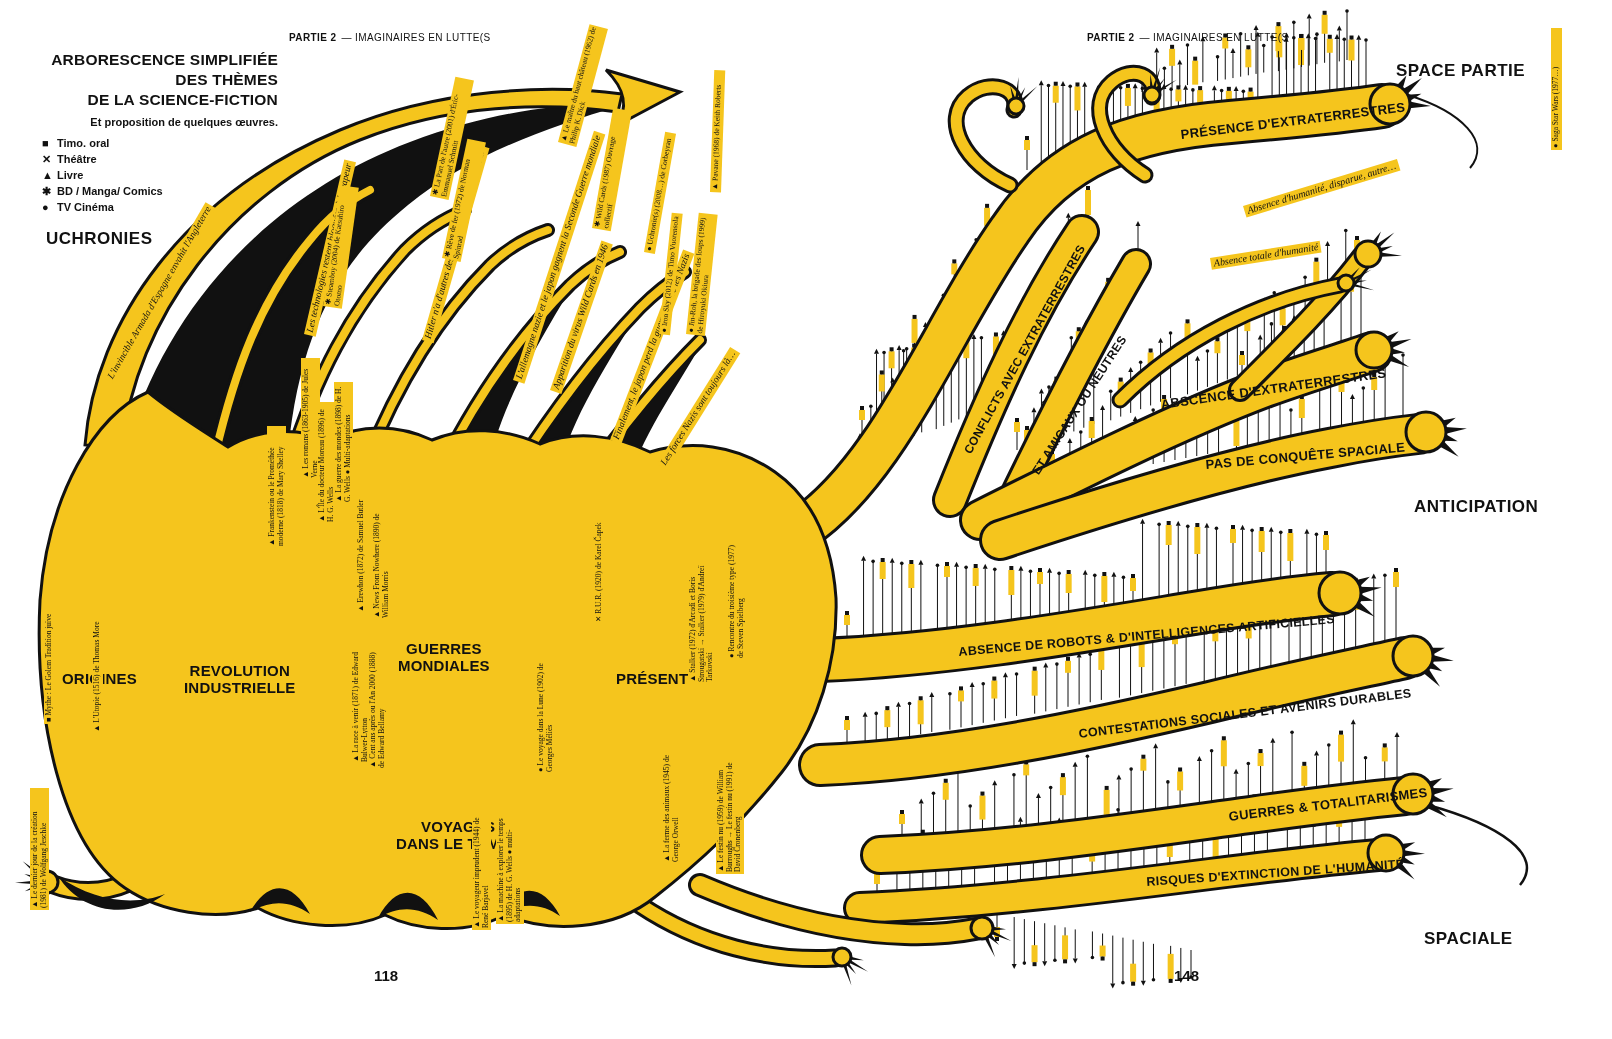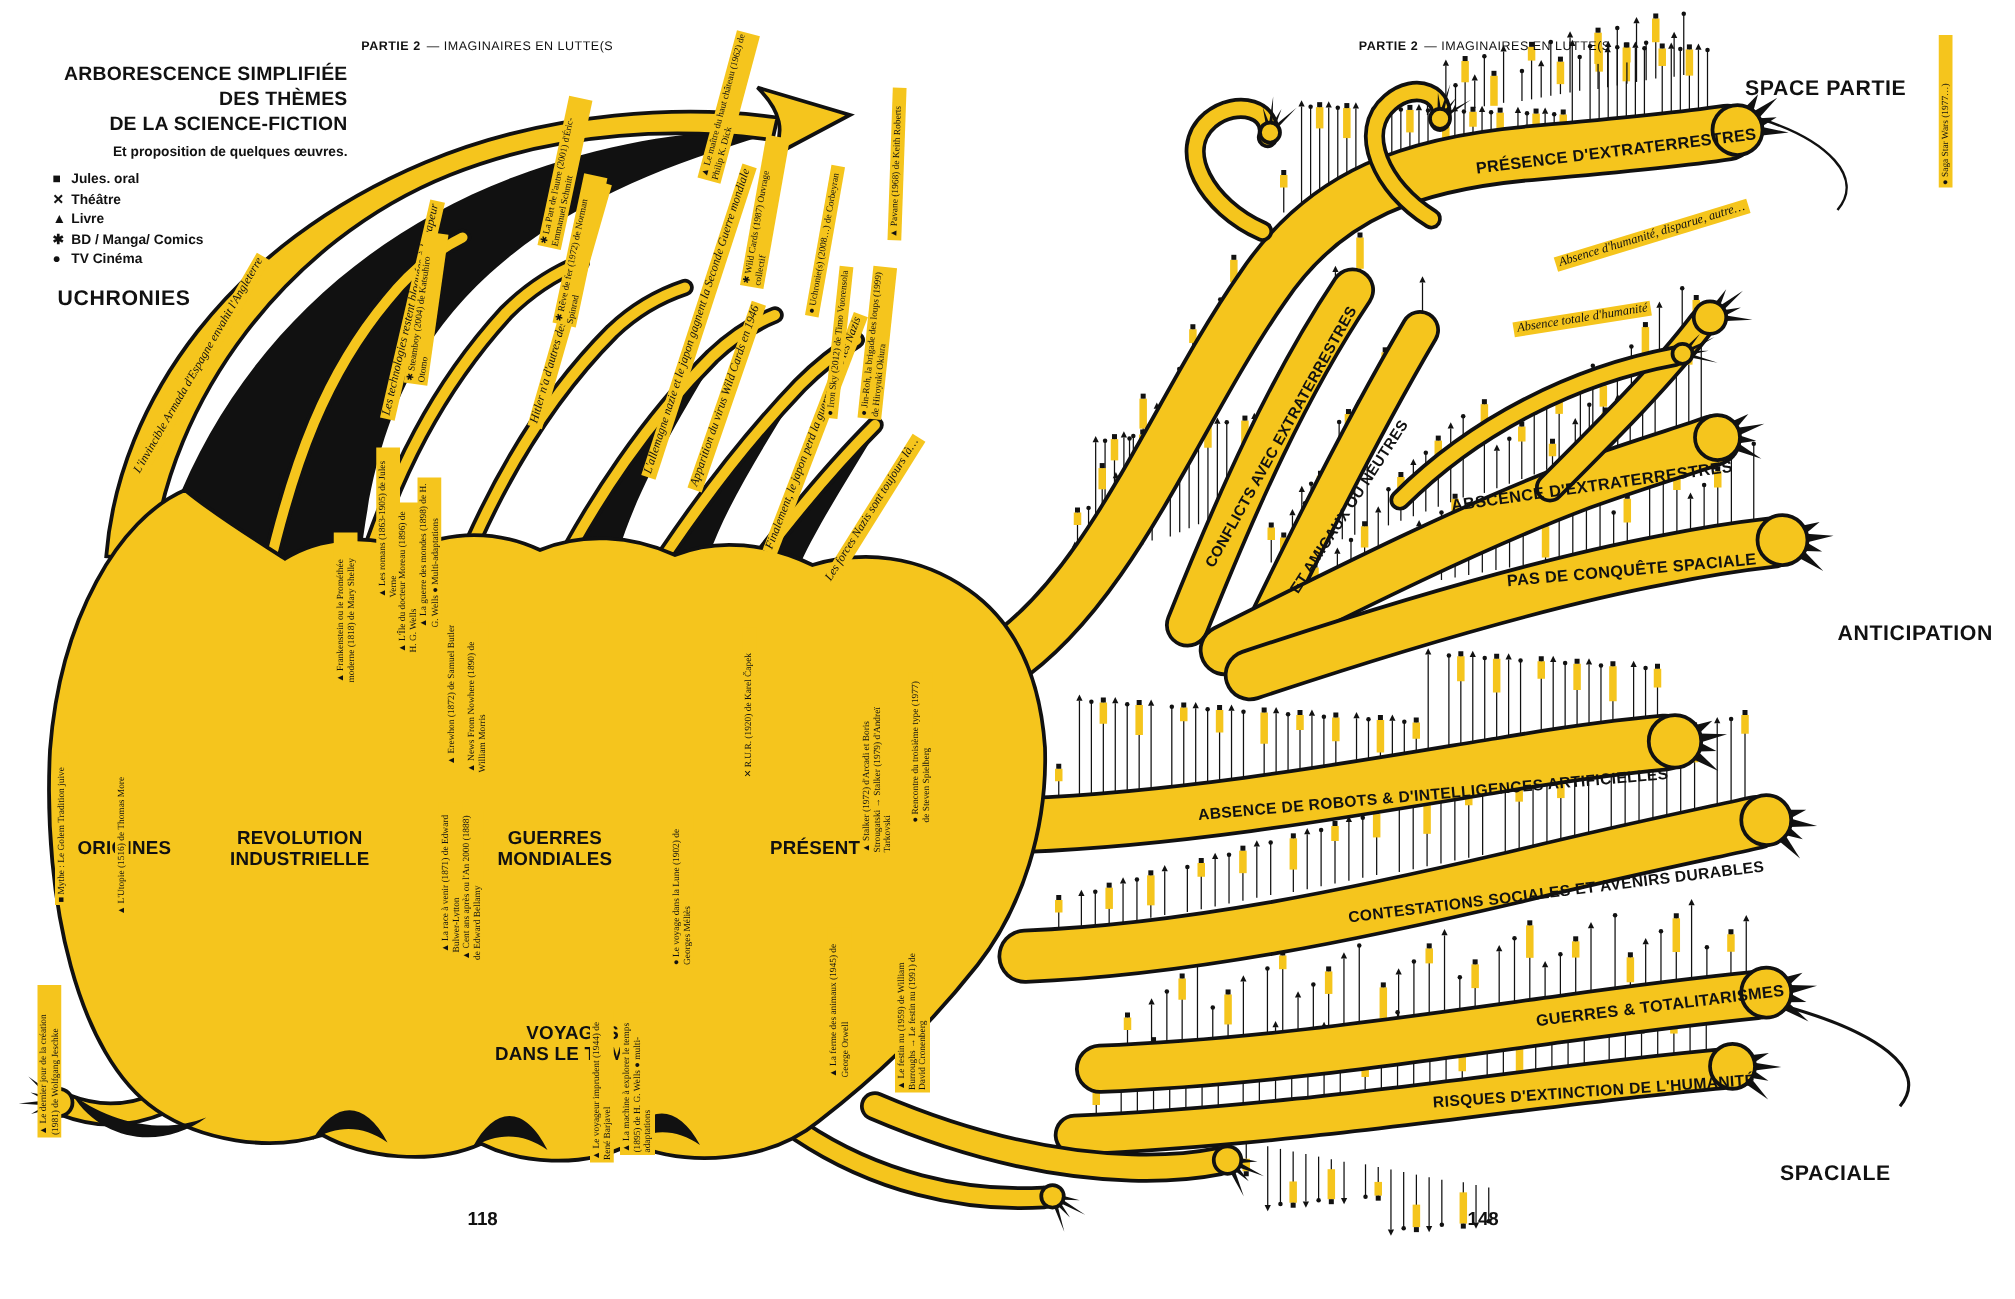--- a/index.html
+++ b/index.html
@@ -1080,36 +1080,36 @@
   </div>
 
   <div class="title">
     <div class="t">ARBORESCENCE SIMPLIFIÉE</div>
     <div class="t">DES THÈMES</div>
     <div class="t">DE LA SCIENCE-FICTION</div>
     <div class="s">Et proposition de quelques œuvres.</div>
   </div>
 
   <div class="legend">
-    <div class="row"><span class="sym">■</span><span>Jules. oral</span></div>
+    <div class="row"><span class="sym">■</span><span>Timo. oral</span></div>
     <div class="row"><span class="sym">✕</span><span>Théâtre</span></div>
     <div class="row"><span class="sym">▲</span><span>Livre</span></div>
     <div class="row"><span class="sym">✱</span><span>BD / Manga/ Comics</span></div>
     <div class="row"><span class="sym">●</span><span>TV Cinéma</span></div>
   </div>
 
   <div class="lbl sec" style="left:46px;top:230px">UCHRONIES</div>
   <div class="lbl sec" style="left:1396px;top:62px">SPACE PARTIE</div>
-  <div class="lbl sec" style="left:1470px;top:498px">ANTICIPATION</div>
+  <div class="lbl sec" style="left:1414px;top:498px">ANTICIPATION</div>
   <div class="lbl sec" style="left:1424px;top:930px">SPACIALE</div>
 
   <div class="lbl era" style="left:62px;top:670px">ORIGINES</div>
   <div class="lbl era" style="left:184px;top:662px">REVOLUTION
 INDUSTRIELLE</div>
-  <div class="lbl era" style="left:398px;top:662px">GUERRES
+  <div class="lbl era" style="left:398px;top:640px">GUERRES
 MONDIALES</div>
   <div class="lbl era" style="left:616px;top:670px">PRÉSENT</div>
   <div class="lbl era" style="left:396px;top:818px">VOYAGES
 DANS LE TEMPS</div>
 
   <div class="lbl theme" style="left:1180px;top:128px;transform:rotate(-7deg)">PRÉSENCE D'EXTRATERRESTRES</div>
   <div class="lbl theme" style="left:962px;top:450px;transform:rotate(-61deg);font-size:12px">CONFLICTS AVEC EXTRATERRESTRES</div>
   <div class="lbl theme" style="left:1030px;top:470px;transform:rotate(-57deg);font-size:12px">ET AMICAUX OU NEUTRES</div>
   <div class="lbl theme" style="left:1160px;top:398px;transform:rotate(-8deg)">ABSCENCE D'EXTRATERRESTRES</div>
   <div class="lbl theme" style="left:1205px;top:458px;transform:rotate(-5deg)">PAS DE CONQUÊTE SPACIALE</div>

